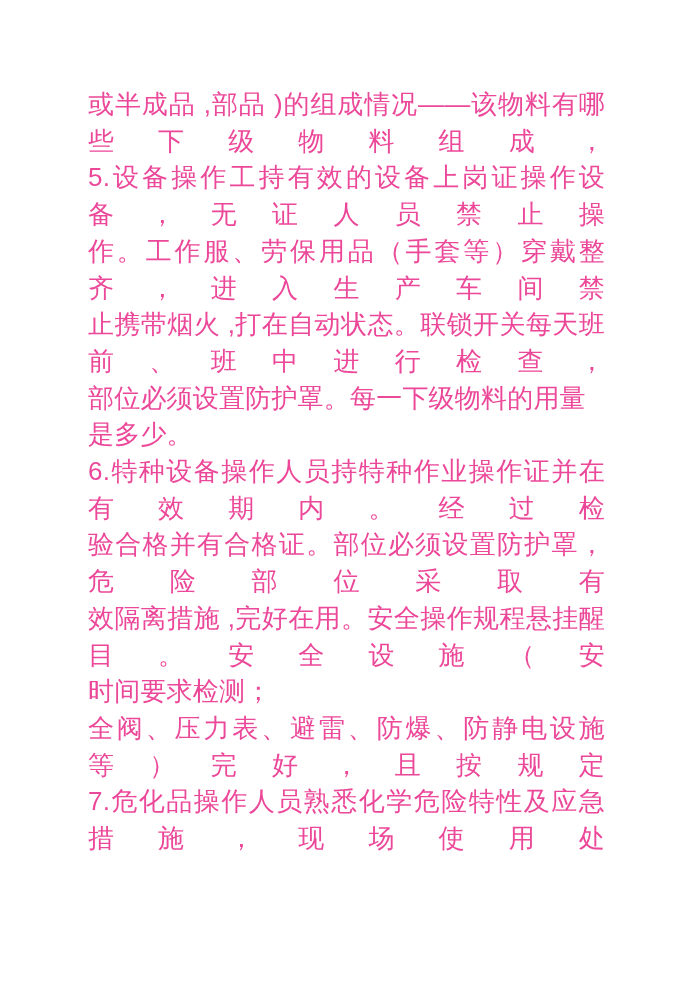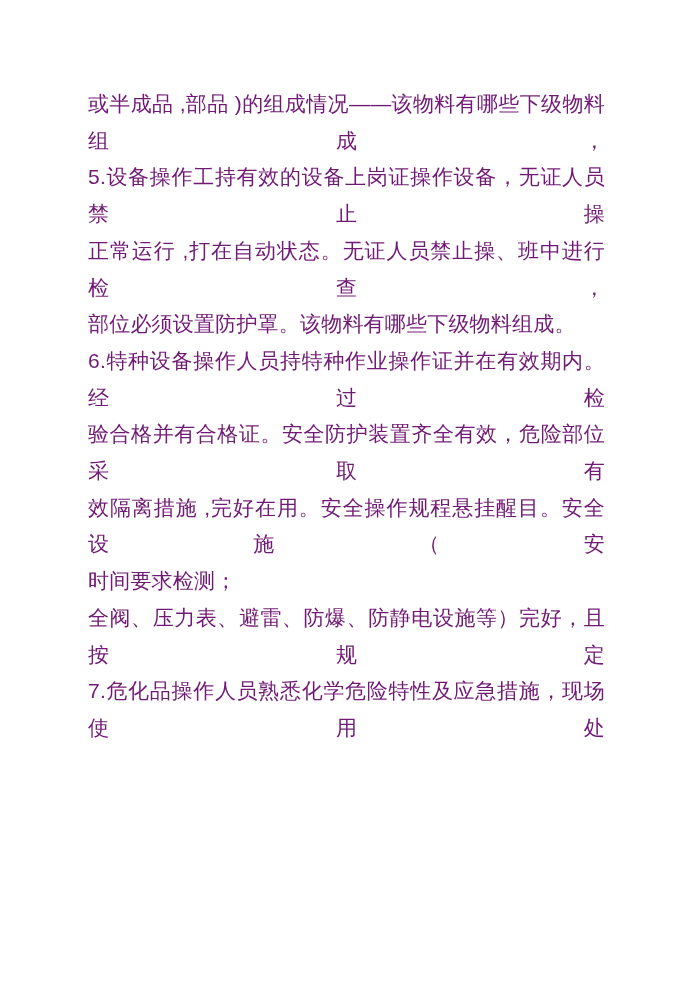--- a/index.html
+++ b/index.html
@@ -19,23 +19,23 @@
     height: 990px;
     background: #ffffff;
   }
   .text-block {
     position: absolute;
     left: 88px;
     top: 86px;
     width: 517px;
   }
   .line {
-    font-size: 21px;
+    font-size: 26px;
     line-height: 36.7px;
-    color: #701a75;
+    color: #ec4899;
     text-align: left;
     white-space: normal;
     letter-spacing: 0.2px;
   }
   
   .line.j {
     text-align: justify;
     text-align-last: justify;
     -moz-text-align-last: justify;
     text-justify: inter-character;
@@ -45,23 +45,24 @@
     text-align-last: left;
   }
 </style>
 </head>
 <body>
 
 <div class="page">
   <div class="text-block">
     <div class="line j">或半成品 ,部品 )的组成情况——该物料有哪些下级物料组成，</div>
     <div class="line j">5.设备操作工持有效的设备上岗证操作设备，无证人员禁止操</div>
-    <div class="line j">正常运行 ,打在自动状态。无证人员禁止操、班中进行检查，</div>
-    <div class="line e">部位必须设置防护罩。该物料有哪些下级物料组成。</div>
+    <div class="line j">作。工作服、劳保用品（手套等）穿戴整齐，进入生产车间禁</div>
+    <div class="line j">止携带烟火 ,打在自动状态。联锁开关每天班前、班中进行检查，</div>
+    <div class="line e">部位必须设置防护罩。每一下级物料的用量是多少。</div>
     <div class="line j">6.特种设备操作人员持特种作业操作证并在有效期内。经过检</div>
-    <div class="line j">验合格并有合格证。安全防护装置齐全有效，危险部位采取有</div>
+    <div class="line j">验合格并有合格证。部位必须设置防护罩，危险部位采取有</div>
     <div class="line j">效隔离措施 ,完好在用。安全操作规程悬挂醒目。安全设施（安</div>
     <div class="line e">时间要求检测；</div>
     <div class="line j">全阀、压力表、避雷、防爆、防静电设施等）完好，且按规定</div>
     <div class="line j">7.危化品操作人员熟悉化学危险特性及应急措施，现场使用处</div>
 
   </div>
 </div>
 
 </body></html>

